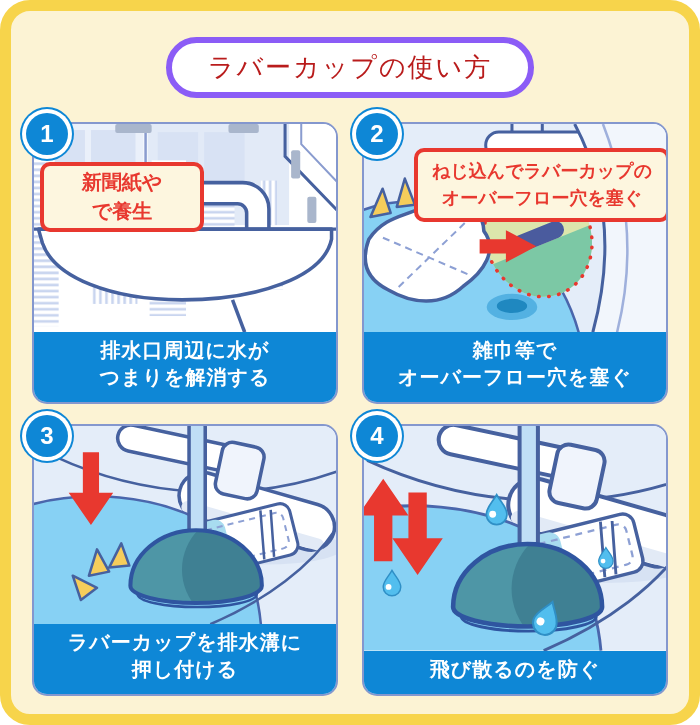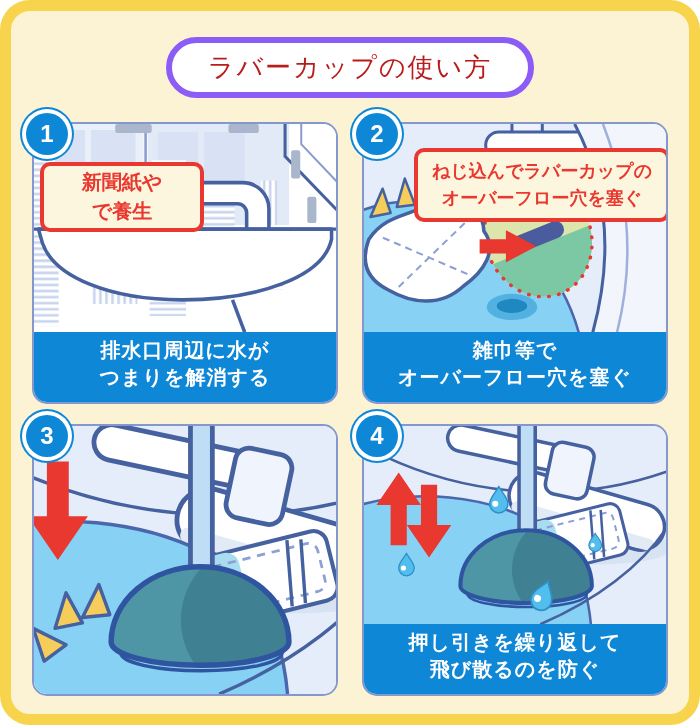--- a/index.html
+++ b/index.html
@@ -199,20 +199,24 @@
               <path d="M106,166 a59,13 0 0 0 118,0" fill="none" stroke="#2F55A0" stroke-width="2.5"></path>
             </g>
             <path d="M52,26 h16 v40 h14 l-22,32 -22,-32 h14 z" fill="#E8382F"></path>
             <g fill="#F6CD5B" stroke="#46619F" stroke-width="2.5" stroke-linejoin="round">
               <path d="M58,148 L66,122 L78,144 Z"></path>
               <path d="M78,140 L90,116 L98,138 Z"></path>
               <path d="M50,172 L42,148 L66,160 Z"></path>
             </g>
           </svg>
         </div>
+        <div class="caption">
+          <div>ラバーカップを排水溝に</div>
+          <div>押し付ける</div>
+        </div>
       </div>
     </section>
 
     <section class="panel">
       <div class="badge">
         <span>4</span>
       </div>
       <div class="panel-clip">
         <div class="illus">
           <svg viewBox="0 0 306 196" preserveAspectRatio="xMidYMid slice">
@@ -268,20 +272,19 @@
                 <circle cx="5.5" cy="17" r="3" fill="#FFFFFF"></circle>
               </g>
               <g transform="translate(226,106) scale(0.7)">
                 <path d="M9,0 C13,7 18,11 18,17 A9,9 0 1 1 0,17 C0,11 5,7 9,0 Z" fill="#52BEEE" stroke="#2F8FC6" stroke-width="1.5"></path>
                 <circle cx="5.5" cy="17" r="3" fill="#FFFFFF"></circle>
               </g>
             </g>
           </svg>
         </div>
         <div class="caption">
-          <div>押し引きを繰り返して</div>
           <div>飛び散るのを防ぐ</div>
         </div>
       </div>
     </section>
 
   </div>
 </div>
 
 </body></html>

